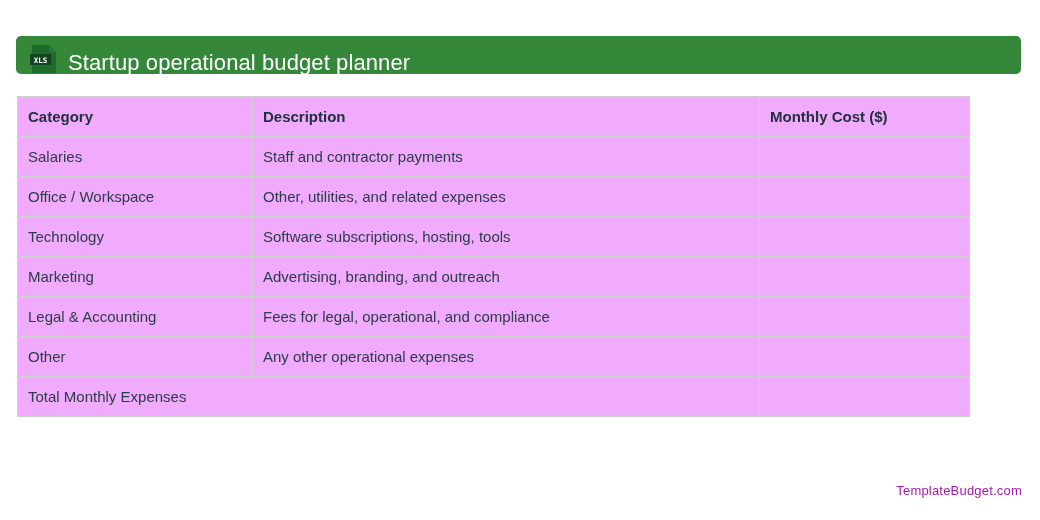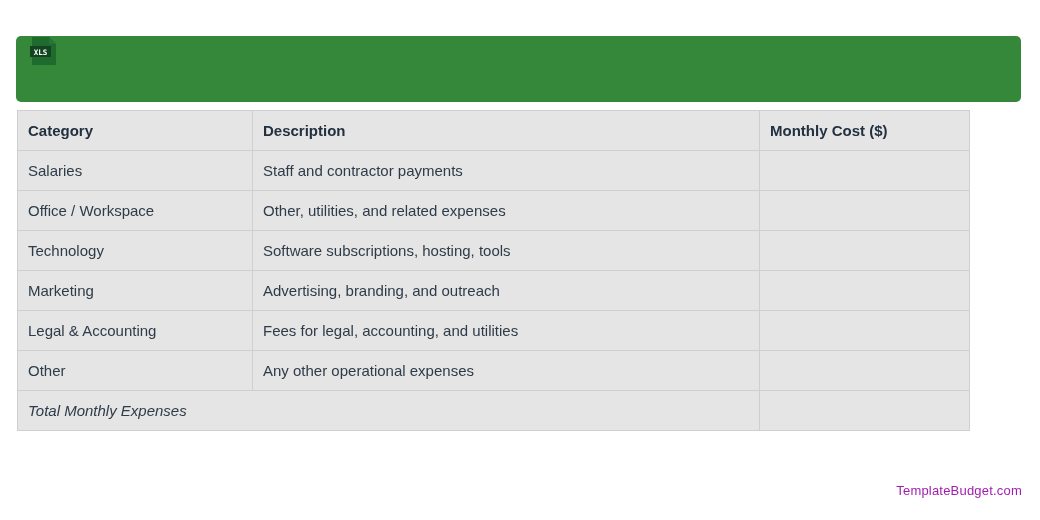--- a/index.html
+++ b/index.html
@@ -20,25 +20,25 @@
     height: 520px;
     box-sizing: border-box;
   }
 
   
   .banner {
     position: absolute;
     left: 16px;
     top: 36px;
     width: 1005px;
-    height: 66px;
+    height: 38px;
     background: #35883a;
     border-radius: 5px;
     display: flex;
-    align-items: flex-start;
+    align-items: flex-end;
     padding: 0 0 0 14px;
     box-sizing: border-box;
   }
   .xls-icon {
     width: 28px;
     height: 30px;
     position: relative;
     flex: 0 0 auto;
     margin-right: 10px;
   }
@@ -50,25 +50,25 @@
     font-weight: 400;
     letter-spacing: 0.1px;
     line-height: 1;
     white-space: nowrap;
   }
 
   
   .budget-table {
     position: absolute;
     left: 17px;
-    top: 110px;
+    top: 96px;
     width: 952px;
     border-collapse: collapse;
     table-layout: fixed;
-    background: #e5e5e5;
+    background: #f0abfc;
   }
   .budget-table td, .budget-table th {
     border: 1px solid #cfcfcf;
     text-align: left;
     vertical-align: middle;
     padding: 0 0 0 10px;
     height: 40px;
     box-sizing: border-box;
     font-size: 15px;
     color: #2e3b48;
@@ -83,21 +83,20 @@
     height: 40px;
   }
   .col-category  { width: 235px; }
   .col-desc      { width: 507px; }
   .col-cost      { width: 210px; }
 
   .cost-cell { }
 
   .total-row td {
     height: 40px;
-    font-style: italic;
   }
 
   
   .footer-brand {
     position: absolute;
     right: 18px;
     top: 483px;
     font-size: 13px;
     color: #a21caf;
     letter-spacing: 0.2px;
@@ -112,20 +111,21 @@
 
   <div class="banner">
     <span class="xls-icon">
       <svg width="28" height="30" viewBox="0 0 28 30" xmlns="http://www.w3.org/2000/svg">
         <path d="M2 1 H19 L26 8 V29 H2 Z" fill="#1f6b2e"></path>
         <path d="M19 1 L26 8 H19 Z" fill="#27753a"></path>
         <rect x="0" y="10" width="21" height="11" fill="#13441f"></rect>
         <text x="10.5" y="18.6" text-anchor="middle" font-family="DejaVu Sans Mono, monospace" font-size="7.5" font-weight="bold" fill="#ffffff">XLS</text>
       </svg>
     </span>
+    <span class="banner-title">Startup operational budget planner</span>
   </div>
 
   <table class="budget-table">
     <colgroup>
       <col class="col-category">
       <col class="col-desc">
       <col class="col-cost">
     </colgroup>
     <thead>
       <tr>
@@ -150,21 +150,21 @@
         <td>Software subscriptions, hosting, tools</td>
         <td class="cost-cell"></td>
       </tr>
       <tr>
         <td>Marketing</td>
         <td>Advertising, branding, and outreach</td>
         <td class="cost-cell"></td>
       </tr>
       <tr>
         <td>Legal &amp; Accounting</td>
-        <td>Fees for legal, accounting, and utilities</td>
+        <td>Fees for legal, operational, and compliance</td>
         <td class="cost-cell"></td>
       </tr>
       <tr>
         <td>Other</td>
         <td>Any other operational expenses</td>
         <td class="cost-cell"></td>
       </tr>
       <tr class="total-row">
         <td colspan="2">Total Monthly Expenses</td>
         <td class="cost-cell"></td>

